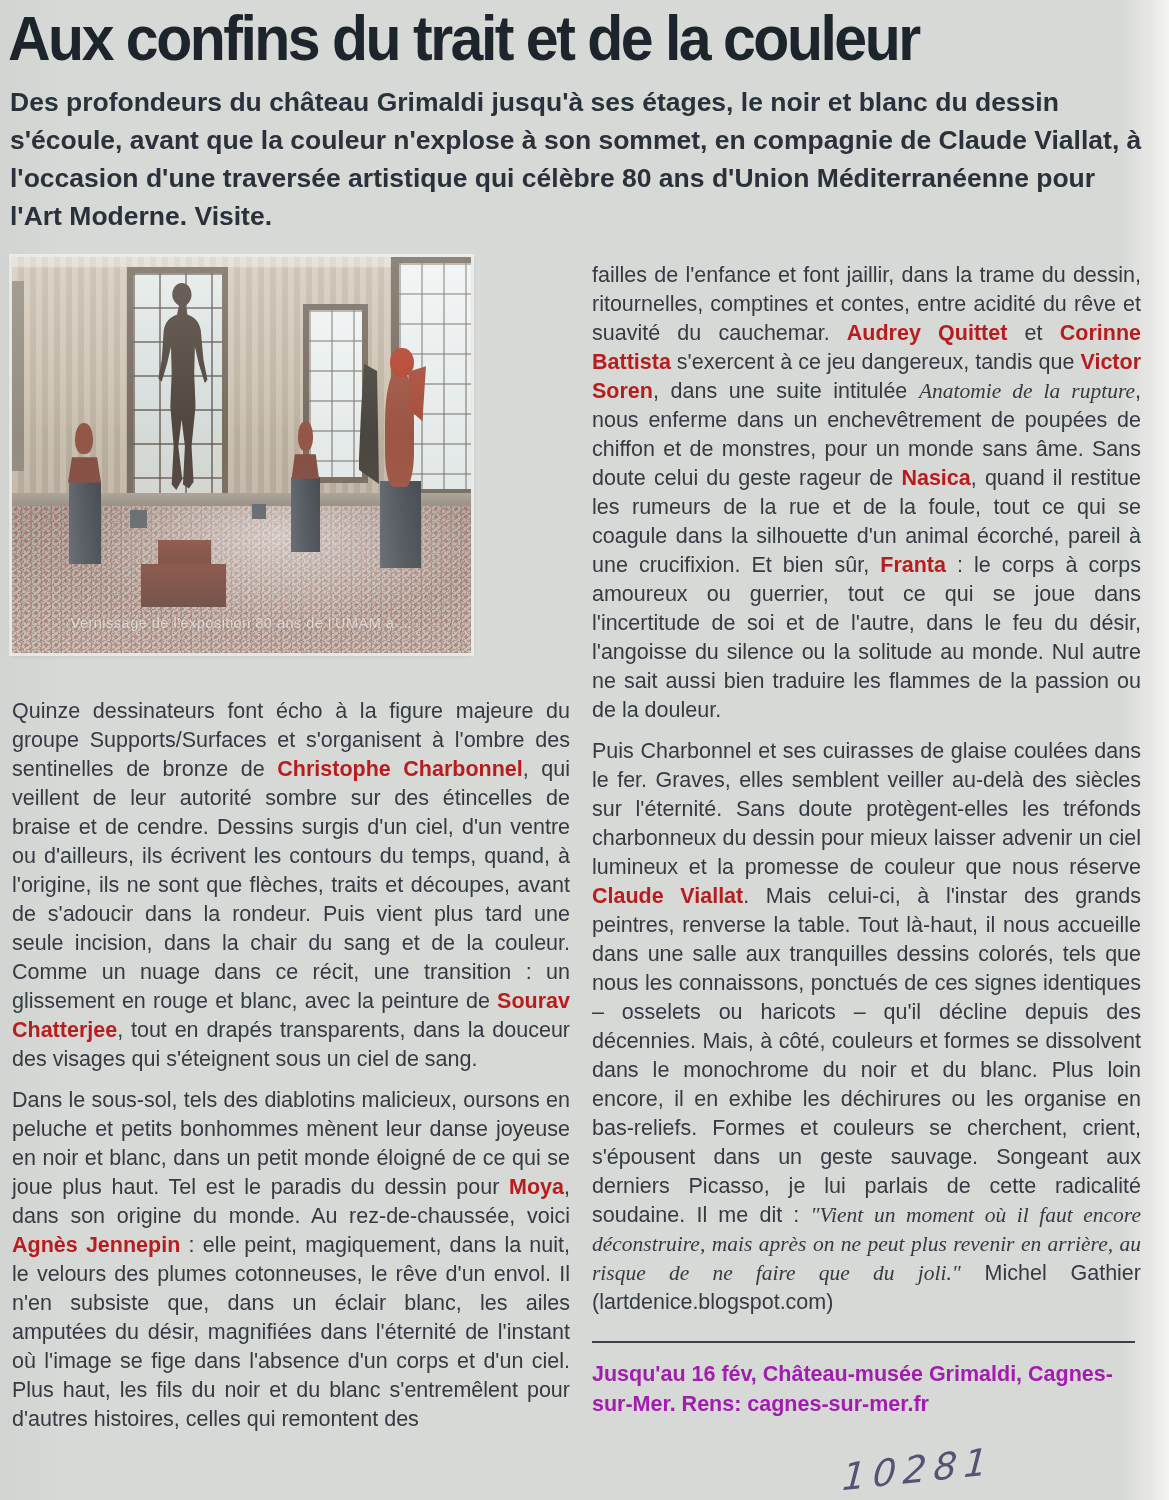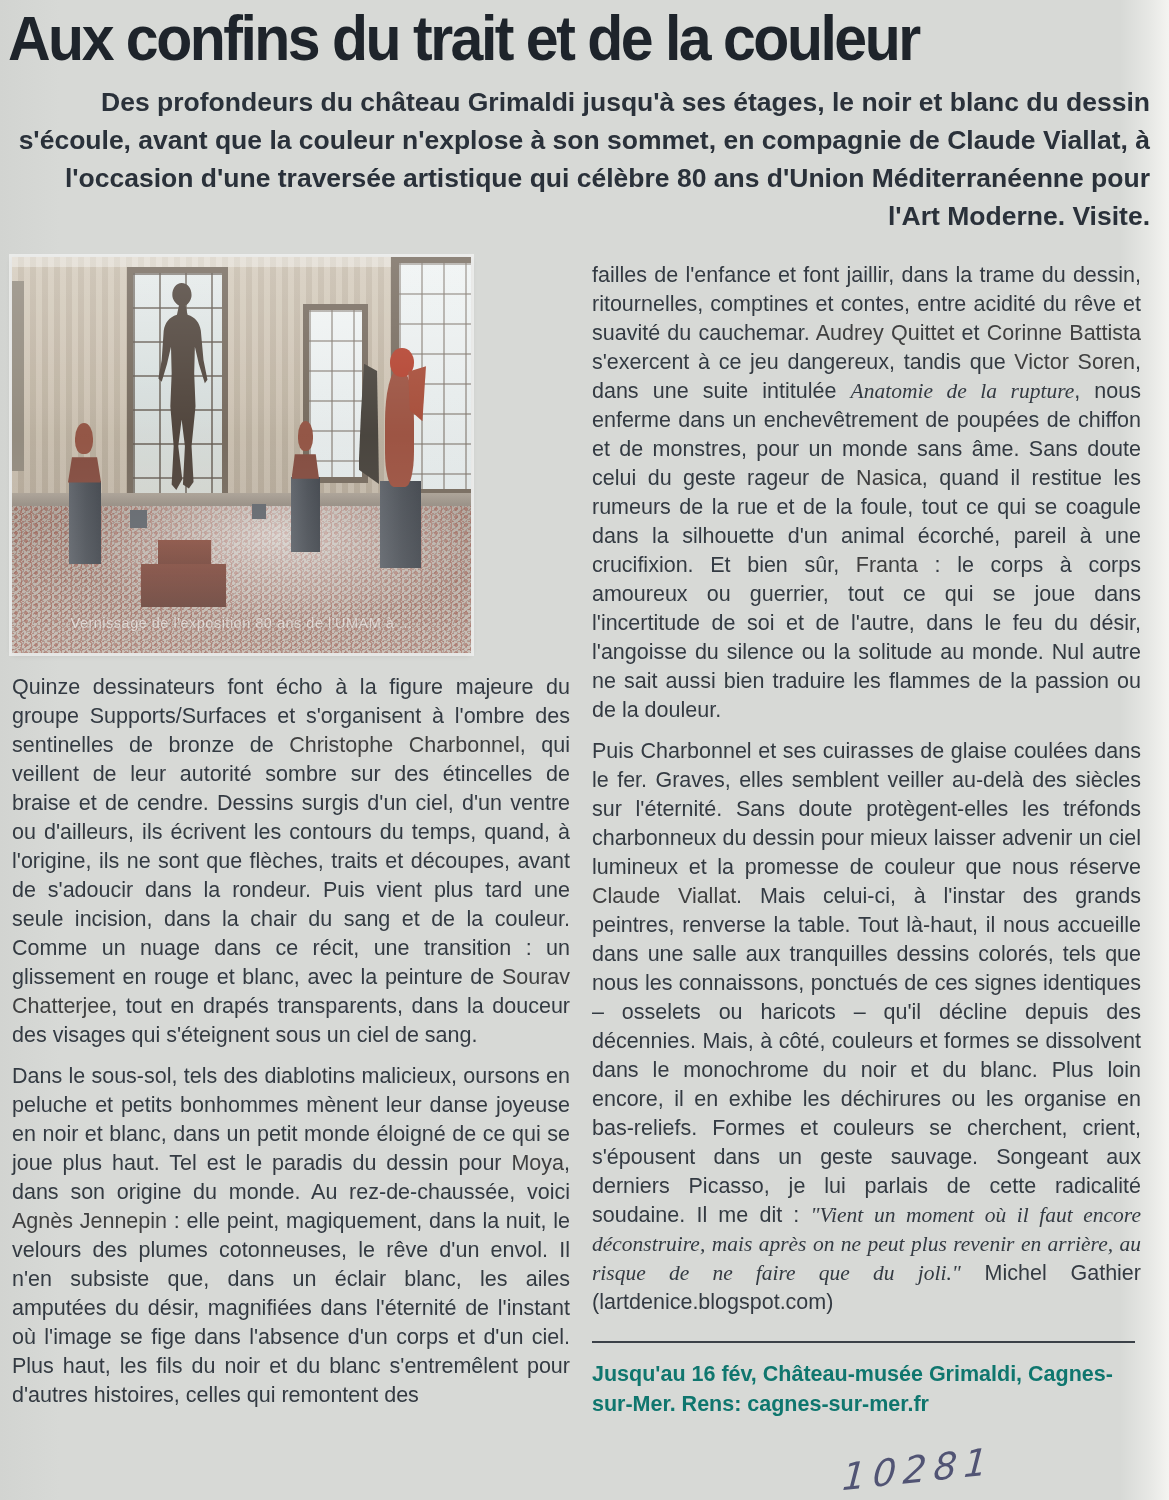--- a/index.html
+++ b/index.html
@@ -16,39 +16,39 @@
   
   .headline{
     margin:4px 8px 0 8px;
     font-size:59px;font-weight:800;letter-spacing:-2.5px;
     color:#1e242b;white-space:nowrap;line-height:1.1;
     transform:scaleY(1.08);transform-origin:top left;
   }
   .standfirst{
     margin:14px 10px 0 10px;width:1140px;
     font-size:26.5px;font-weight:700;line-height:38px;
-    color:#2a313a;text-align:right;
+    color:#2a313a;text-align:left;
   }
 
   
   .cols{display:flex;gap:22px;padding:0 12px;margin-top:22px;}
   .col-left{width:558px;flex:0 0 auto;}
   .col-right{width:549px;flex:0 0 auto;padding-top:4px;}
 
   .body-para{
     margin:0;font-size:21.5px;line-height:29px;text-align:justify;
     color:#333a42;
   }
   .body-para + .body-para{margin-top:12px;}
-  .b{font-weight:400;color:#404040;}
+  .b{font-weight:700;color:#b91c1c;}
   .i{font-style:italic;font-family:Liberation Serif, serif;}
 
   
   .photo{
-    position:relative;width:459px;height:396px;margin:0 0 20px 0;
+    position:relative;width:459px;height:396px;margin:0 0 44px 0;
     overflow:hidden;background:#c4b8a6;
     box-shadow:0 0 0 3px rgba(255,255,255,.55), 0 2px 6px rgba(0,0,0,.12);
   }
   .wall{
     position:absolute;left:0;top:0;right:0;height:63%;
     background:
       repeating-linear-gradient(90deg, rgba(255,255,255,.10) 0 6px, rgba(0,0,0,.05) 6px 12px),
       linear-gradient(180deg,#cdc2b0 0%, #c4b8a6 60%, #b6aa98 100%);
   }
   .cornice{position:absolute;left:0;right:0;top:0;height:10px;background:rgba(255,255,255,.35);}
@@ -103,21 +103,21 @@
   .haze{position:absolute;inset:0;background:linear-gradient(180deg, rgba(255,255,255,.22), rgba(255,255,255,.06) 45%, rgba(255,255,255,.18));pointer-events:none;}
   .photo-caption{
     position:absolute;left:0;right:0;bottom:5.5%;text-align:center;
     color:rgba(255,255,255,.62);font-size:14.5px;letter-spacing:.5px;
     text-shadow:0 0 2px rgba(120,90,80,.4);
   }
 
   
   .footer-rule{width:543px;height:2px;background:#3b4148;margin:24px 0 16px 0;}
   .footer-text{
-    width:545px;font-size:21.5px;line-height:30px;font-weight:700;color:#0f766e;margin:0;
+    width:545px;font-size:21.5px;line-height:30px;font-weight:700;color:#a21caf;margin:0;
   }
   .handwritten{
     position:absolute;left:842px;top:1448px;
     font-family:"DejaVu Sans", sans-serif;font-style:italic;
     font-size:37px;color:#3a3d63;letter-spacing:7px;
     transform:rotate(-6deg) skewX(-10deg);opacity:.85;
   }
 </style>
 </head>
 <body>

